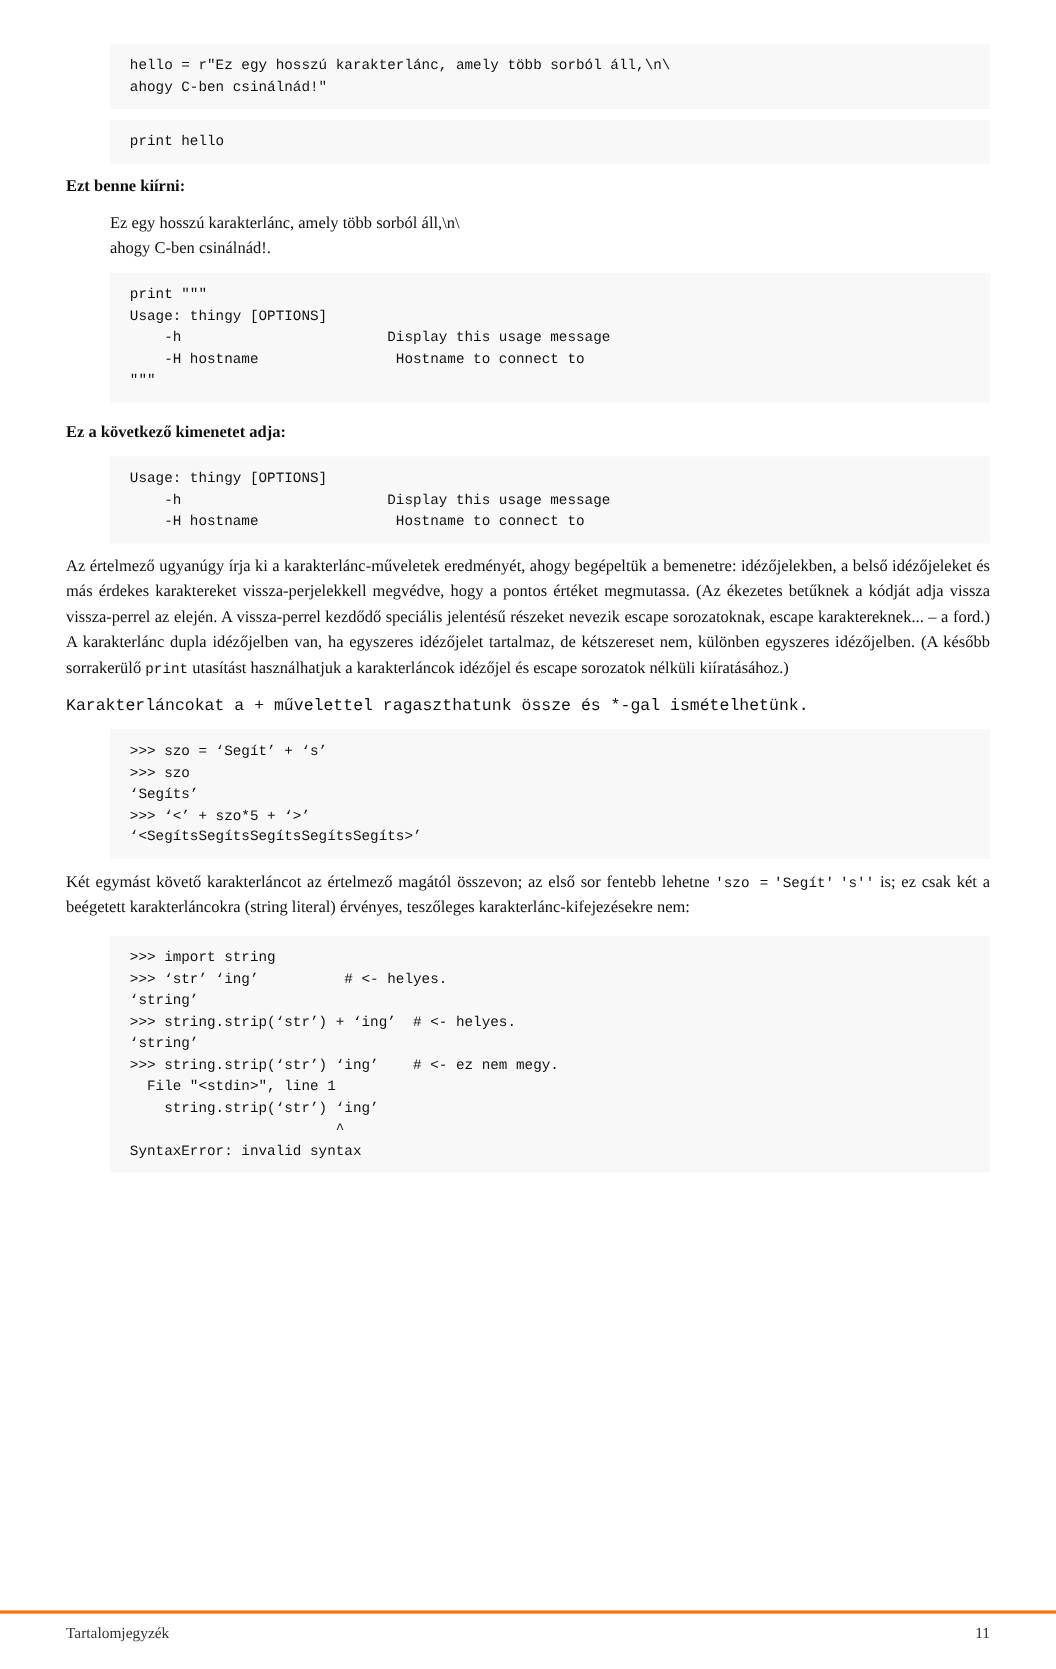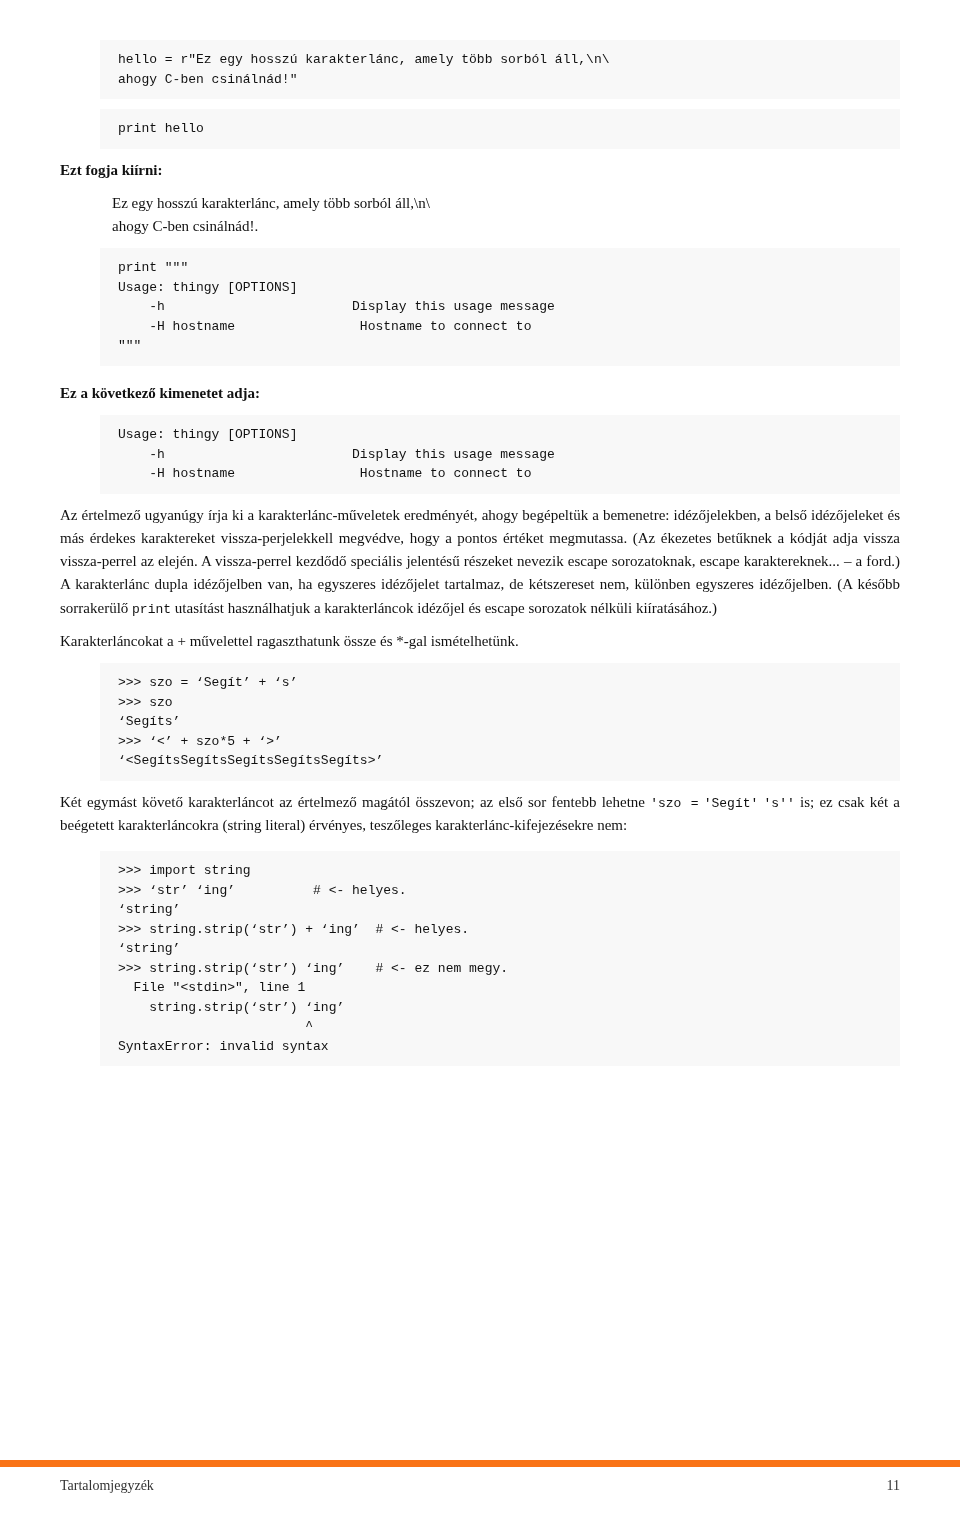--- a/index.html
+++ b/index.html
@@ -41,39 +41,39 @@
     .page-footer {
       position: absolute;
       bottom: 20px;
       left: 0;
       right: 0;
       display: flex;
       justify-content: space-between;
       padding: 0 60px;
       font-size: 14px;
       color: #333;
-      border-top: 7px solid #f97316;
+      border-top: 3px solid #f97316;
       padding-top: 8px;
     }
     .indent { margin-left: 40px; }
   </style>
 </head>
 <body>
 
 <div>
 
   <div class="code-block">hello = r"Ez egy hosszú karakterlánc, amely több sorból áll,\n\
 ahogy C-ben csinálnád!"</div>
 
   <div class="code-block">print hello</div>
 
-  <p><strong>Ezt fogja kiírni:</strong></p>
+  <p><strong>Ezt benne kiírni:</strong></p>
 
   <div class="indent">
-    <p style="font-family: Georgia, serif; margin-left:12px;">
+    <p style="font-family: Georgia, serif; margin-left:0;">
       Ez egy hosszú karakterlánc, amely több sorból áll,\n\<br>
       ahogy C-ben csinálnád!.
     </p>
   </div>
 
 
   <div class="code-block">print """
 Usage: thingy [OPTIONS]
     -h                        Display this usage message
     -H hostname                Hostname to connect to
@@ -82,21 +82,21 @@
   <p class="section-title">Ez a következő kimenetet adja:</p>
 
   <div class="code-block">Usage: thingy [OPTIONS]
     -h                        Display this usage message
     -H hostname                Hostname to connect to</div>
 
   <p style="">
     Az értelmező ugyanúgy írja ki a karakterlánc-műveletek eredményét, ahogy begépeltük a bemenetre: idézőjelekben, a belső idézőjeleket és más érdekes karaktereket vissza-perjelekkell megvédve, hogy a pontos értéket megmutassa. (Az ékezetes betűknek a kódját adja vissza vissza-perrel az elején. A vissza-perrel kezdődő speciális jelentésű részeket nevezik escape sorozatoknak, escape karaktereknek... – a ford.) A karakterlánc dupla idézőjelben van, ha egyszeres idézőjelet tartalmaz, de kétszereset nem, különben egyszeres idézőjelben. (A később sorrakerülő <span class="code-inline">print</span> utasítást használhatjuk a karakterláncok idézőjel és escape sorozatok nélküli kiíratásához.)
   </p>
 
-  <p style="margin-top:10px; margin-bottom:10px;">
+  <p style="margin-top:10px; margin-bottom:10px;font-family:Liberation Mono, monospace;">
     Karakterláncokat a + művelettel ragaszthatunk össze és *-gal ismételhetünk.
   </p>
 
   <div class="code-block">&gt;&gt;&gt; szo = ‘Segít’ + ‘s’
 &gt;&gt;&gt; szo
 ‘Segíts’
 &gt;&gt;&gt; ‘&lt;’ + szo*5 + ‘&gt;’
 ‘&lt;SegítsSegítsSegítsSegítsSegíts&gt;’</div>
 
   <p style="margin-bottom:14px;">

